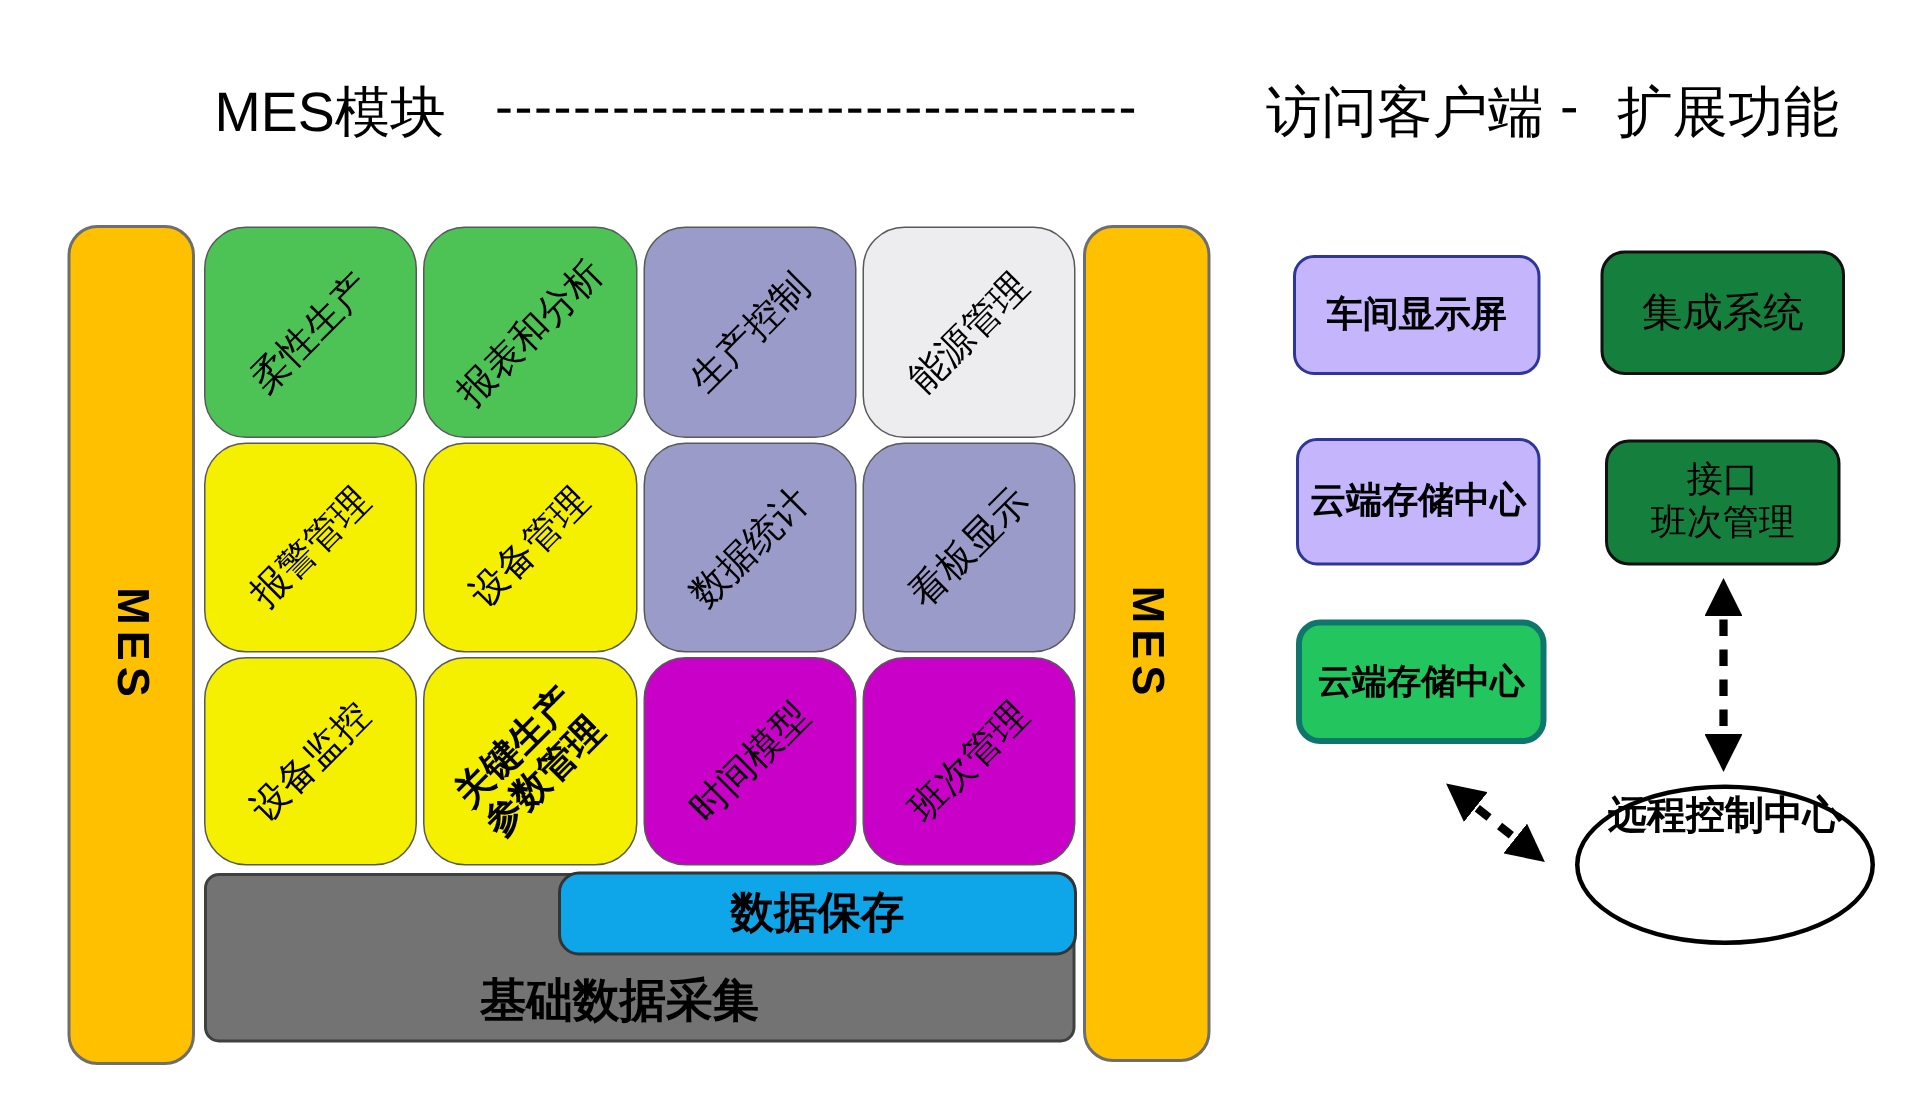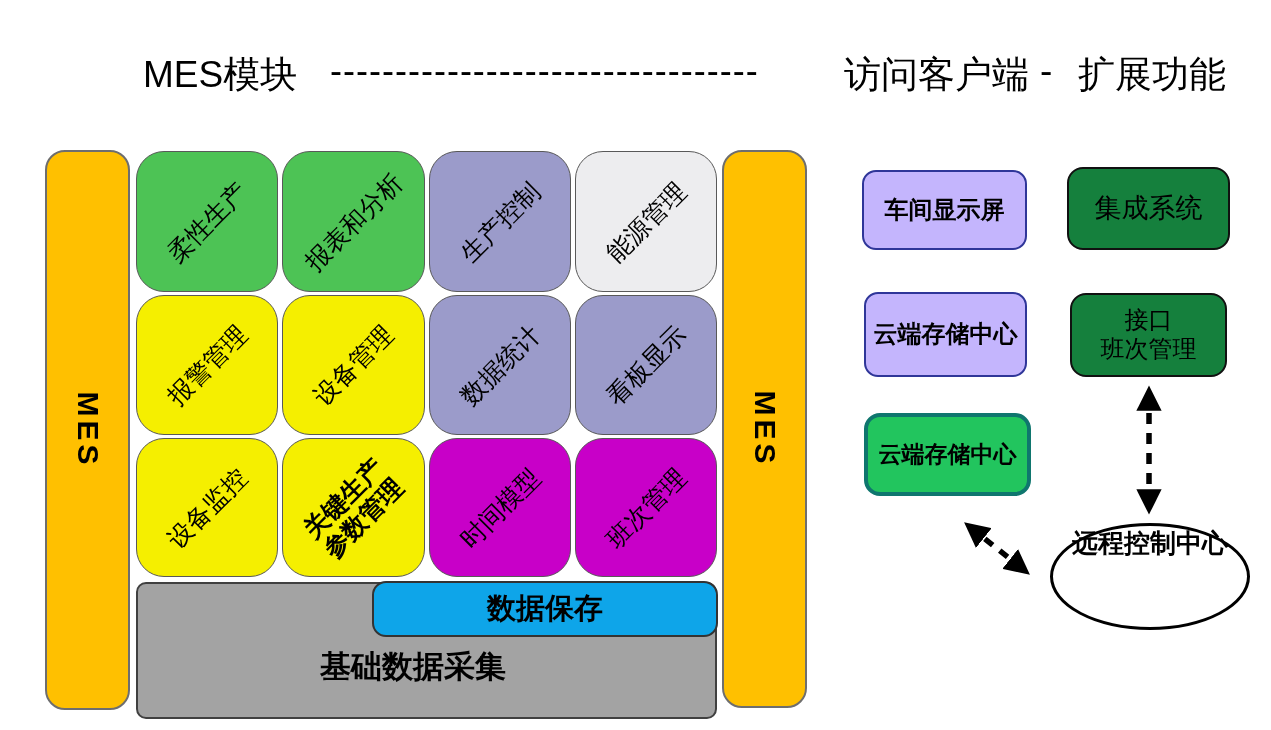--- a/index.html
+++ b/index.html
@@ -39,22 +39,22 @@
   .cell.bold .rot{font-weight:700;}
   .cell .rot span{display:block;}
   .bg-green{background:#4DC355;}
   .bg-yellow{background:#F5EF00;}
   .bg-lavender{background:#9B9BCA;}
   .bg-gray{background:#EDEDEF;}
   .bg-magenta{background:#C800C8;}
 
   
   .base-block{
-    position:absolute;left:136px;top:582px;width:581px;height:137px;
-    background:#a3a3a3;border:2px solid #404040;border-radius:10px;box-sizing:border-box;
+    position:absolute;left:136px;top:582px;width:581px;height:113px;
+    background:#737373;border:2px solid #404040;border-radius:10px;box-sizing:border-box;
   }
   .base-block span{position:absolute;left:182px;top:62px;font-size:31px;font-weight:700;white-space:nowrap;}
   .save-block{
     position:absolute;left:372px;top:581px;width:346px;height:56px;
     background:#0ea5e9;border:2px solid #333;border-radius:14px;box-sizing:border-box;
     display:flex;align-items:center;justify-content:center;font-size:29px;font-weight:700;
   }
 
   
   .rbox{

